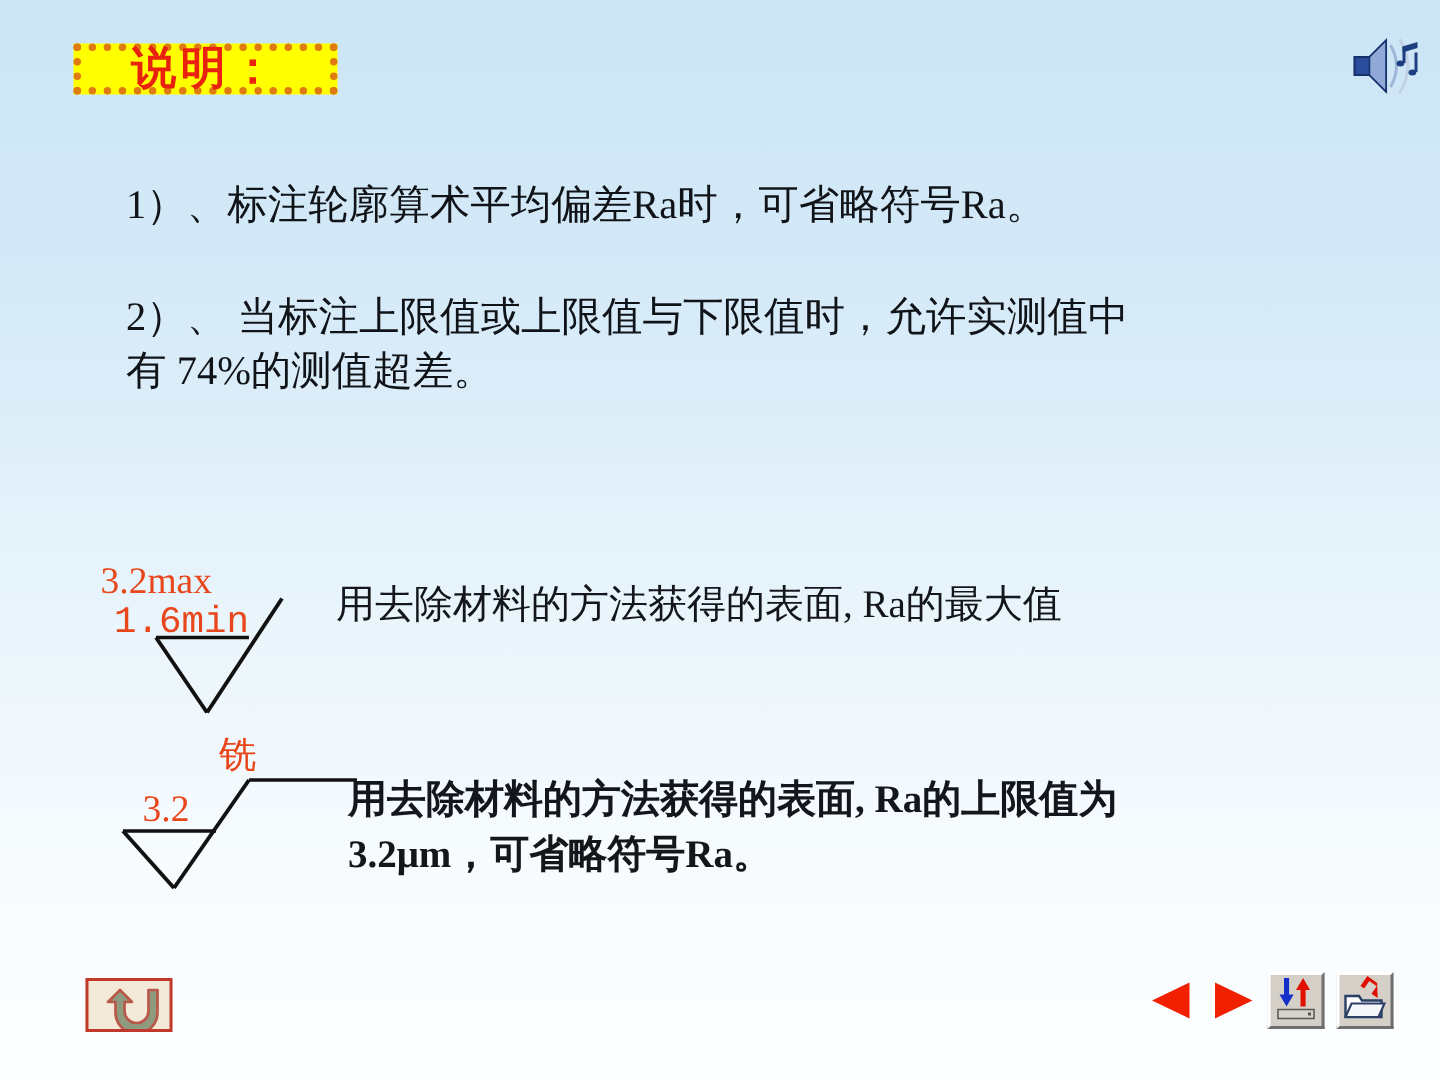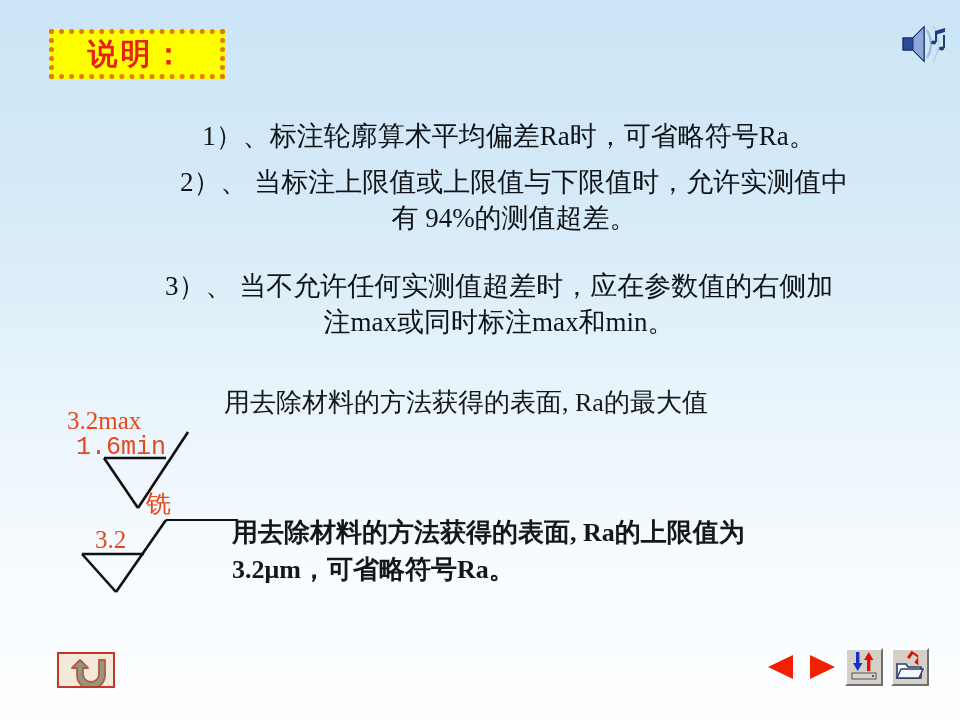--- a/index.html
+++ b/index.html
@@ -20,21 +20,21 @@
     background: linear-gradient(to bottom, #cbe5f6 0%, #d6eaf8 28%, #e8f4fb 55%, #f6fbfe 78%, #fdfeff 100%);
     overflow: hidden;
   }
 
   
   #title-box {
     position: absolute;
     left: 49px;
     top: 29px;
     width: 176px;
-    height: 50px;
+    height: 34px;
     background: #ffff00;
     border: 5px dotted #e07b10;
     box-sizing: border-box;
     display: flex;
     align-items: center;
     justify-content: center;
   }
   #title-text {
     color: #e8220f;
     font-size: 30px;
@@ -55,32 +55,31 @@
   }
 
   
   .para {
     position: absolute;
     color: #101418;
     font-size: 27px;
     line-height: 36px;
     font-family: "Liberation Serif", "DejaVu Serif", serif;
     letter-spacing: 0px;
-    text-align: center;
   }
   #para-1 { left: 84px; top: 118px; width: 850px; }
-  #para-2 { left: 84px; top: 164px; width: 830px; margin-left: 15px; }
+  #para-2 { left: 84px; top: 193px; width: 830px; }
   #para-3 { left: 84px; top: 268px; width: 830px; }
   .para .l2 { display: block; }
 
   
   .sym-block { position: absolute; }
   .sym-svg { position: absolute; left: 0; top: 0; }
 
-  #sym1 { left: 62px; top: 372px; width: 175px; height: 105px; margin-top: 33px; }
+  #sym1 { left: 62px; top: 372px; width: 175px; height: 105px; }
   #sym2 { left: 70px; top: 488px; width: 190px; height: 105px; }
 
   .red-val {
     position: absolute;
     color: #e8461b;
     font-size: 25px;
     line-height: 27px;
     font-family: "Liberation Serif", "DejaVu Serif", serif;
     white-space: nowrap;
   }
@@ -167,25 +166,21 @@
         <path d="M36 11 L46 8 L46 12 L36 15 Z"></path>
       </g>
     </svg>
   </div>
 
   <div class="para" id="para-1">
     <span>1）、标注轮廓算术平均偏差Ra时，可省略符号Ra。</span>
   </div>
   <div class="para" id="para-2">
     <span>2）、 当标注上限值或上限值与下限值时，允许实测值中</span>
-    <span class="l2">有  94%的测值超差。</span>
-  </div>
-  <div class="para" id="para-3">
-    <span>3）、 当不允许任何实测值超差时，应在参数值的右侧加</span>
-    <span class="l2">注max或同时标注max和min。</span>
+    <span class="l2">有  74%的测值超差。</span>
   </div>
 
   <div class="sym-block" id="sym1">
     <svg class="sym-svg" width="175" height="105" viewBox="0 0 175 105">
 
       <path d="M42 53 L104 53" stroke="#111111" stroke-width="2.4" fill="none"></path>
 
       <path d="M42 53 L76 103" stroke="#111111" stroke-width="2.6" fill="none"></path>
       <path d="M76 103 L126 27" stroke="#111111" stroke-width="2.6" fill="none"></path>
     </svg>

